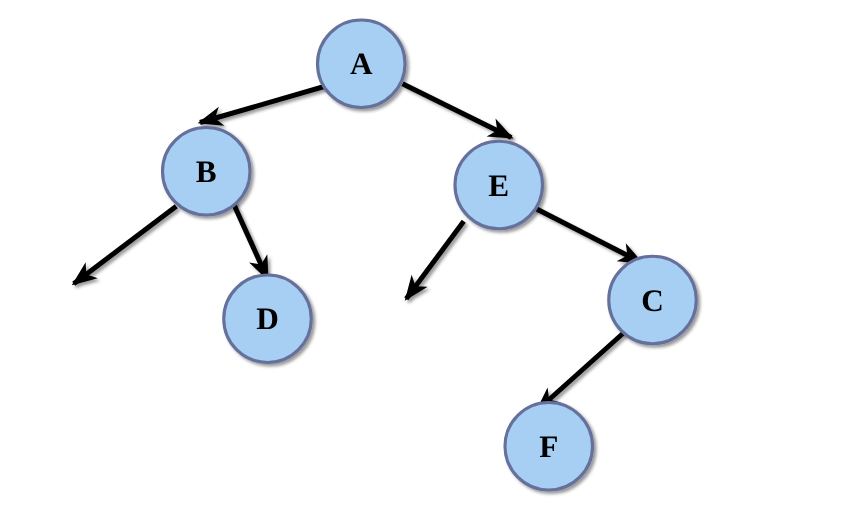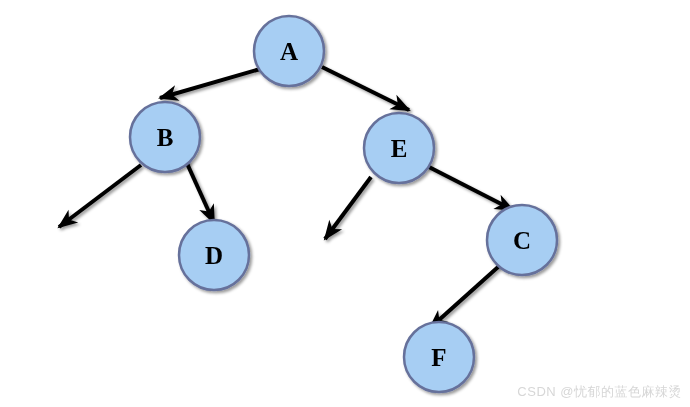--- a/index.html
+++ b/index.html
@@ -76,16 +76,13 @@
         <g>
           <circle cx="522" cy="240" r="35" fill="#a7cef3" stroke="#66719b" stroke-width="2.5" filter="url(#soft-shadow)"></circle>
           <text x="522" y="248.5" text-anchor="middle" font-size="25" fill="#000000" class="node-label">C</text>
         </g>
         <g>
           <circle cx="439" cy="357" r="35" fill="#a7cef3" stroke="#66719b" stroke-width="2.5" filter="url(#soft-shadow)"></circle>
           <text x="439" y="365.5" text-anchor="middle" font-size="25" fill="#000000" class="node-label">F</text>
         </g>
       </g>
     </svg>
-  <div class="watermark">
-    <span style="color: rgb(215, 215, 215);">CSDN @忧郁的蓝色麻辣烫</span>
-  </div>
 </div>
 
 </body></html>

